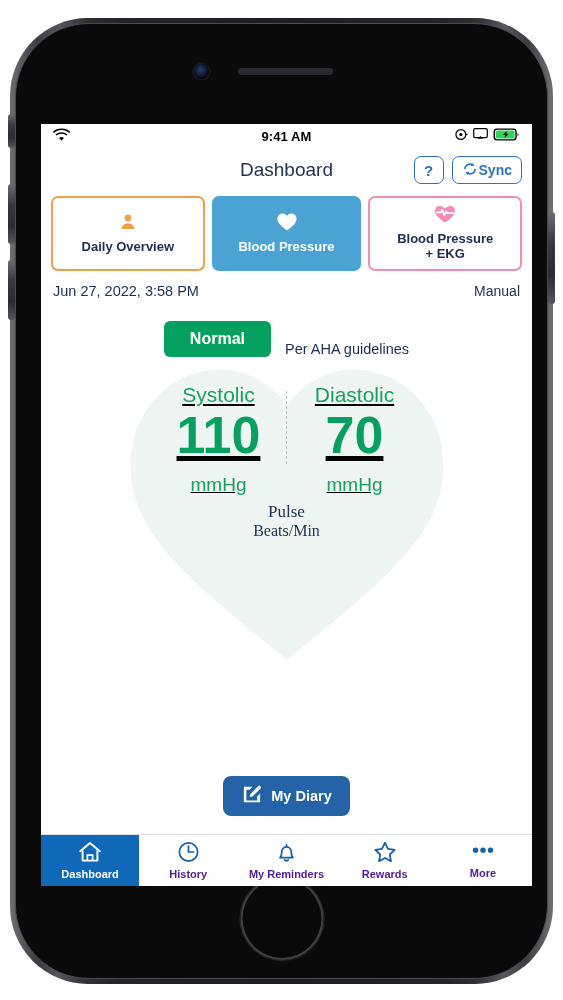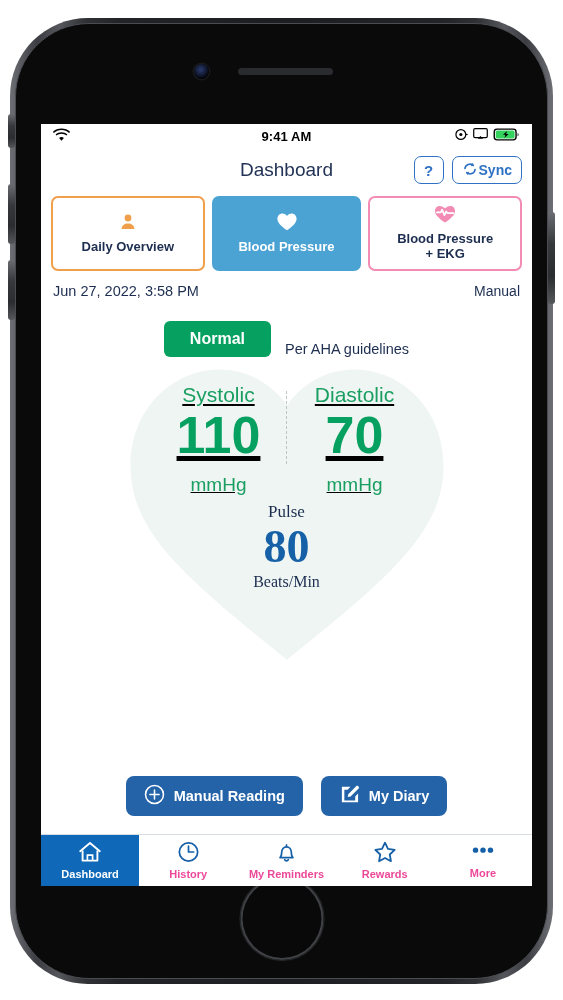--- a/index.html
+++ b/index.html
@@ -93,21 +93,21 @@
 
   
   #actions { flex:0 0 auto; display:flex; justify-content:center; gap:18px; padding:0 18px 18px; }
   .action-btn { background:#2463a8; color:#fff; border:none; border-radius:8px; height:40px;
                 display:flex; align-items:center; justify-content:center; gap:9px; padding:0 18px;
                 font-size:14.5px; font-weight:bold; cursor:pointer; font-family:inherit; }
 
   
   #bottom-nav { flex:0 0 auto; display:flex; height:52px; border-top:1px solid #d8dde3; background:#fff; }
   .nav-item { flex:1; display:flex; flex-direction:column; align-items:center; justify-content:center;
-              gap:1px; cursor:pointer; color:#ec4899; }
+              gap:1px; cursor:pointer; color:#4c1d95; }
   .nav-label { font-size:11px; font-weight:bold; }
   .nav-item.active { background:#1068b8; color:#fff; }
 </style>
 </head>
 <body>
 
 <div id="device">
   <div id="device-inner">
 
     <div class="side-btn" id="btn-mute"></div>
@@ -234,36 +234,26 @@
             </div>
             <div id="bp-divider"></div>
             <div class="bp-cell">
               <span class="bp-label">Diastolic</span>
               <span class="bp-value">70</span>
               <span class="bp-unit">mmHg</span>
             </div>
           </div>
           <div id="pulse-block">
             <span id="pulse-label">Pulse</span>
-            <span id="pulse-value">80</span>
             <span id="pulse-unit">Beats/Min</span>
           </div>
         </div>
       </div>
 
       <div id="actions">
-        <button class="action-btn">
-          <span>
-            <svg width="21" height="21" viewBox="0 0 22 22">
-                <circle cx="11" cy="11" r="9.4" fill="none" stroke="#fff" stroke-width="1.6"></circle>
-                <path d="M11 6.2v9.6M6.2 11h9.6" stroke="#fff" stroke-width="1.6" stroke-linecap="round"></path>
-              </svg>
-          </span>
-          <span>Manual Reading</span>
-        </button>
         <button class="action-btn">
           <span>
             <svg width="21" height="21" viewBox="0 0 22 22">
                 <path d="M3 3h9l-3 3H5.6v11.4h11.4V13l3-3v9h-17z" fill="#fff"></path>
                 <path d="M19.4 1.6l1.2 1.2c.5.5.5 1.3 0 1.8l-8.5 8.5-3 .6.6-3 8.5-8.5c.5-.5 1.3-.5 1.8 0z" fill="#fff"></path>
               </svg>
           </span>
           <span>My Diary</span>
         </button>
       </div>

